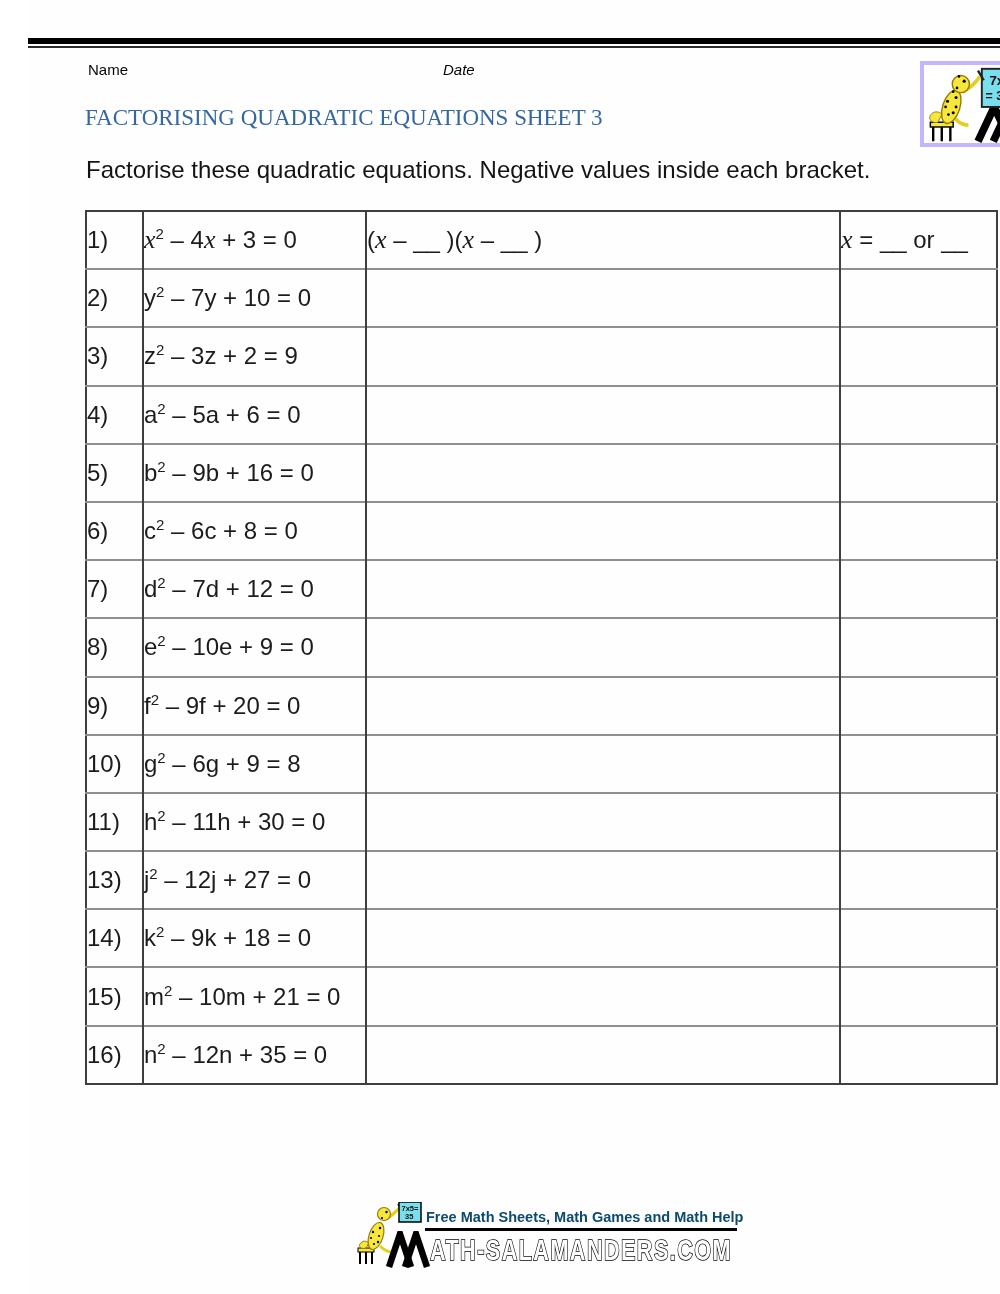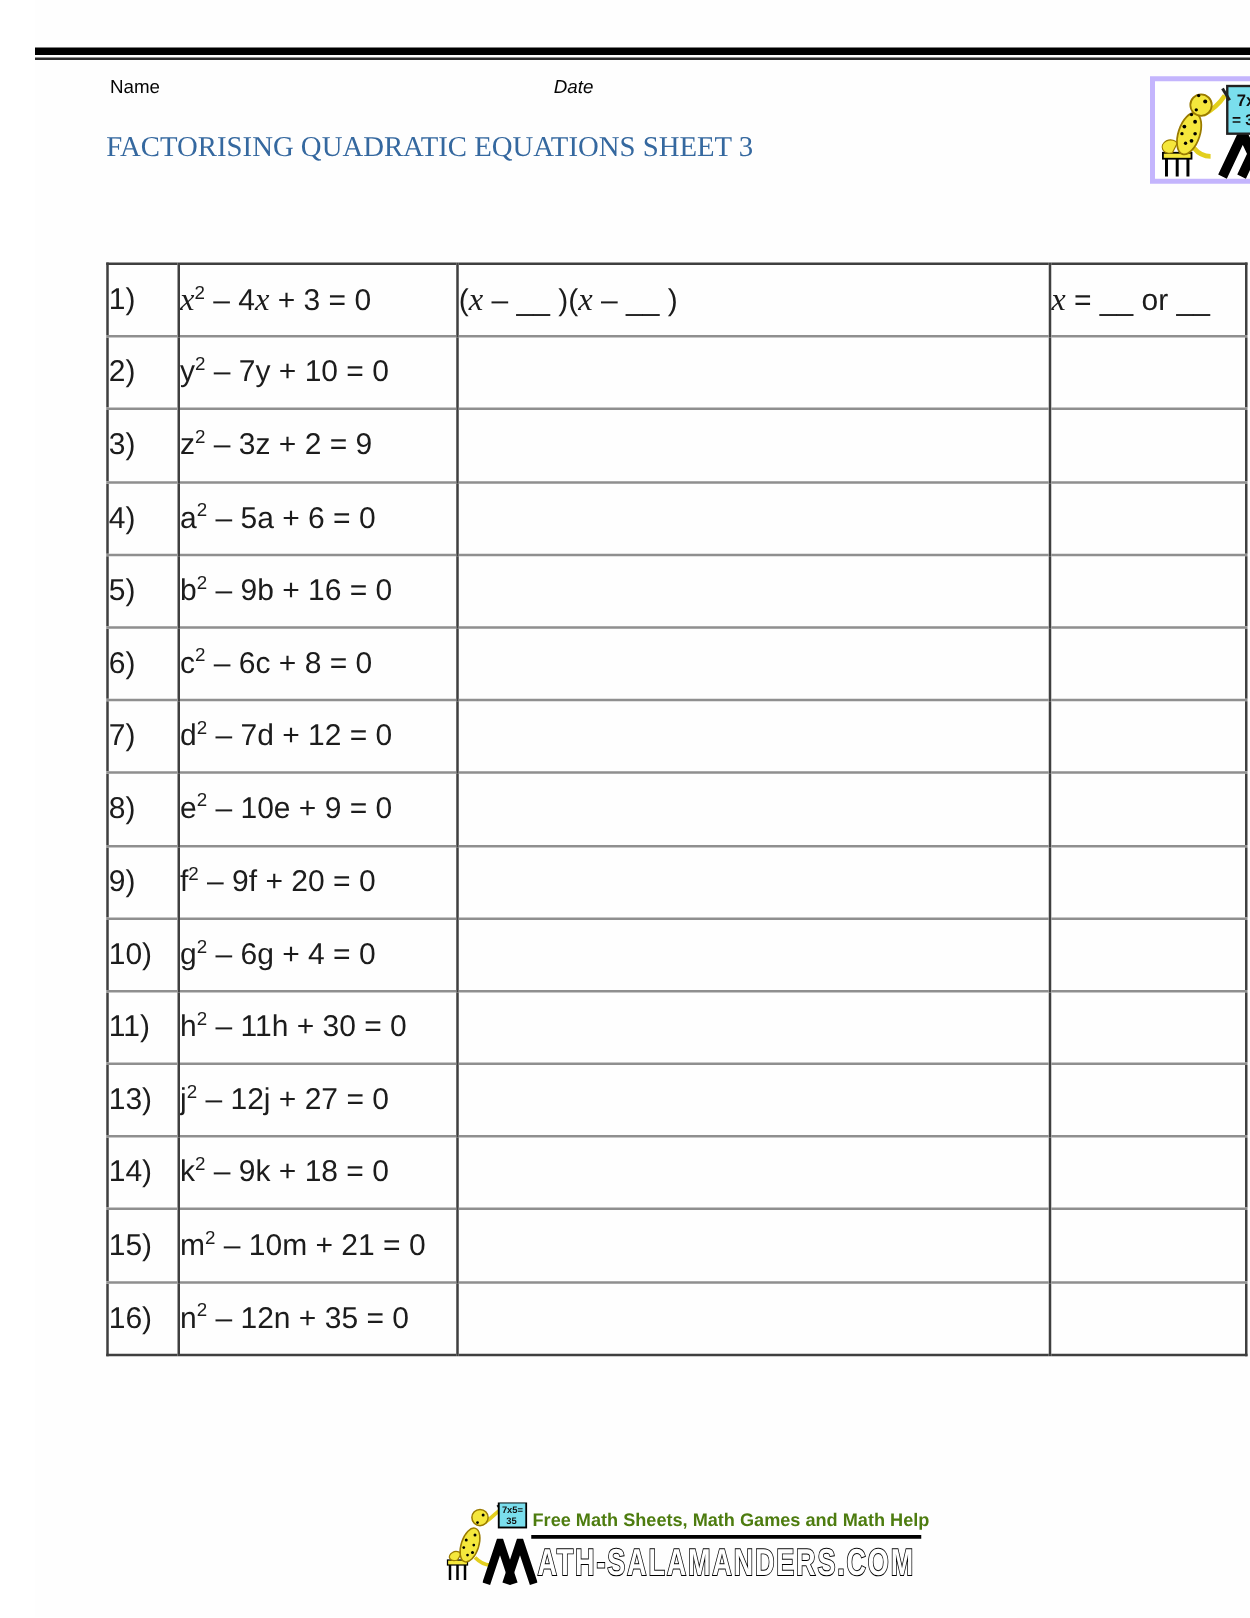--- a/index.html
+++ b/index.html
@@ -23,21 +23,21 @@
   table.worksheet td:first-child{border-left:none;}
   td.c-num{padding-left:13px;}
   td.c-eq{padding-left:12px;}
   td.c-fact{padding-left:10px;}
   td.c-ans{padding-left:11px;}
   .sup{font-size:15px;position:relative;top:-9px;}
   .var{font-family:"Liberation Serif",serif;font-style:italic;font-size:26px;}
   .footer{position:absolute;left:328px;top:1200px;width:392px;height:74px;}
   .mascot{position:absolute;left:0;top:2px;}
   .tagline{position:absolute;left:70px;top:9px;width:312px;text-align:left;
-           font-size:14.5px;font-weight:bold;color:#4d7c0f;white-space:nowrap;}
+           font-size:14.5px;font-weight:bold;color:#0c4a6e;white-space:nowrap;}
   .footer-rule{position:absolute;left:69px;top:28px;width:312px;height:3px;background:#000;}
   .footer-m{position:absolute;left:30px;top:31px;}
   .wordmark{position:absolute;left:72px;top:33px;}
 </style>
 </head>
 <body>
 
 <div class="page">
 
   <div class="topbar"></div>
@@ -80,20 +80,21 @@
             <circle cx="34" cy="24" r="1.4"></circle>
           <circle cx="22" cy="44" r="1.4"></circle>
             <circle cx="33" cy="44" r="1.5"></circle>
             <circle cx="30" cy="28" r="1.4"></circle>
         </g>
       </g>
     </svg>
   </div>
 
   <h1 class="title">FACTORISING QUADRATIC EQUATIONS SHEET 3</h1>
+  <p class="instructions">Factorise these quadratic equations. Negative values inside each bracket.</p>
 
   <table class="worksheet">
     <colgroup>
         <col style="width:57px">
         <col style="width:223px">
         <col style="width:474px">
         <col style="width:157px">
       </colgroup>
     <tbody>
         <tr>
@@ -145,21 +146,21 @@
           <td class="c-ans"></td>
         </tr>
         <tr>
           <td class="c-num">9)</td>
           <td class="c-eq"><span>f</span><span class="sup">2</span><span> – 9f + 20 = 0</span></td>
           <td class="c-fact"></td>
           <td class="c-ans"></td>
         </tr>
         <tr>
           <td class="c-num">10)</td>
-          <td class="c-eq"><span>g</span><span class="sup">2</span><span> – 6g + 4 = 0</span></td>
+          <td class="c-eq"><span>g</span><span class="sup">2</span><span> – 6g + 9 = 8</span></td>
           <td class="c-fact"></td>
           <td class="c-ans"></td>
         </tr>
         <tr>
           <td class="c-num">11)</td>
           <td class="c-eq"><span>h</span><span class="sup">2</span><span> – 11h + 30 = 0</span></td>
           <td class="c-fact"></td>
           <td class="c-ans"></td>
         </tr>
         <tr>

